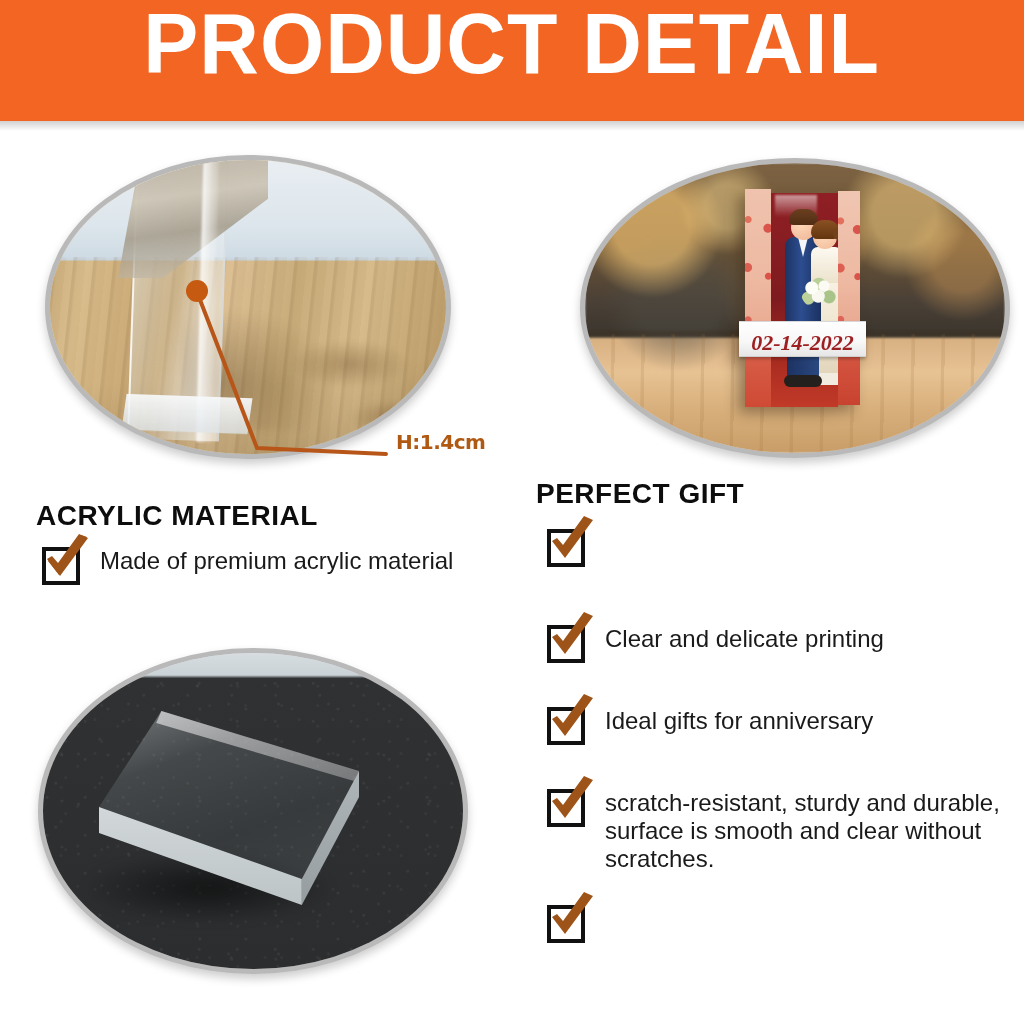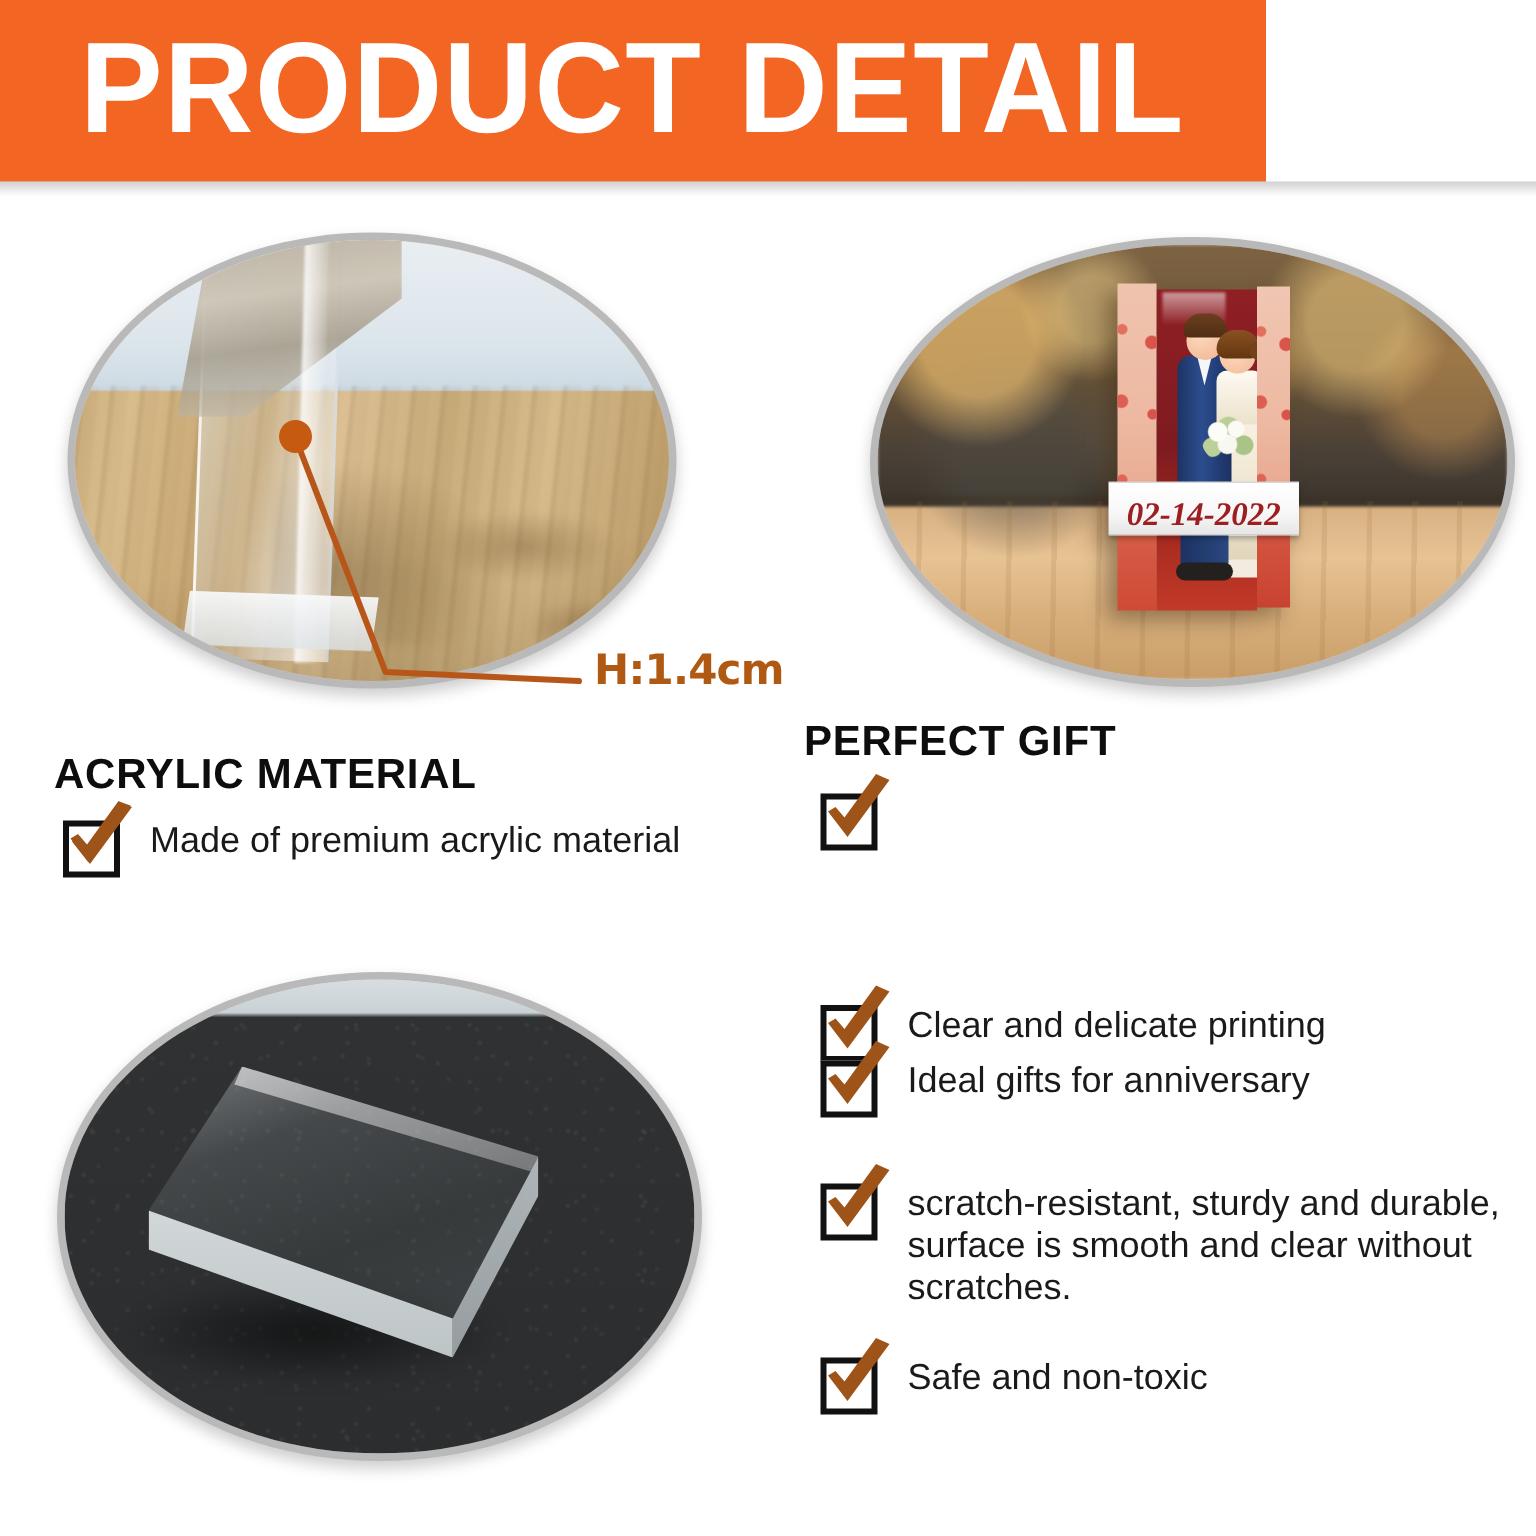--- a/index.html
+++ b/index.html
@@ -6,23 +6,23 @@
   html,body { width:1024px; height:1024px; }
   body {
     background:#ffffff;
     font-family:"Liberation Sans", sans-serif;
     position:relative;
     overflow:hidden;
   }
 
   
   .header-band {
-    position:absolute; left:0; top:0; width:844px; height:121px;
+    position:absolute; left:0; top:0; width:1024px; height:121px;
     background:#f26522;
-    display:flex; align-items:center; justify-content:center;
+    display:flex; justify-content:center;
   }
   .header-title {
     color:#ffffff;
     font-family:"Liberation Sans Narrow","Liberation Sans", sans-serif;
     font-weight:bold;
     font-size:86px;
     line-height:1;
     letter-spacing:1px;
     transform:scaleX(0.96);
     white-space:nowrap;
@@ -114,21 +114,21 @@
 
   
   .callout-svg { position:absolute; left:0; top:130px; width:1024px; height:400px; overflow:visible; pointer-events:none; }
   .callout-dot {
     position:absolute; left:186px; top:280px; width:22px; height:22px;
     border-radius:50%; background:#c65a11;
   }
   .callout-label {
     position:absolute; left:396px; top:430px;
     font-family:"DejaVu Sans", sans-serif;
-    font-weight:bold; font-size:28px; color:#b05912;
+    font-weight:bold; font-size:20px; color:#b05912;
     letter-spacing:-0.5px;
     white-space:nowrap;
   }
 
   
   #oval-perfect-gift { left:580px; top:158px; width:430px; height:300px; }
   .scene-bokeh {
     position:absolute; inset:0;
     background:
       radial-gradient(circle at 16% 22%, rgba(255,205,120,0.60) 0 9%, rgba(255,205,120,0) 17%),
@@ -352,21 +352,21 @@
     font-size:24px;
     line-height:1.16;
     color:#1a1a1a;
     margin-left:20px;
     padding-top:2px;
   }
   .bullet-text.wide { max-width:410px; }
 
   #bullet-acrylic-1 { left:42px; top:545px; }
   #bullet-gift-1 { left:547px; top:527px; }
-  #bullet-gift-2 { left:547px; top:623px;margin-top:45px; }
+  #bullet-gift-2 { left:547px; top:623px; }
   #bullet-gift-3 { left:547px; top:705px; }
   #bullet-gift-4 { left:547px; top:787px; }
   #bullet-gift-5 { left:547px; top:903px; }
 </style>
 </head>
 <body>
 
 <div class="header-band">
   <div class="header-title">PRODUCT DETAIL</div>
 </div>
@@ -491,14 +491,13 @@
   </span>
   <span class="bullet-text wide">scratch-resistant, sturdy and durable, surface is smooth and clear without scratches.</span>
 </div>
 
 <div class="bullet" id="bullet-gift-5">
   <span class="checkbox">
     <svg class="tick" viewBox="0 0 58 50">
       <path d="M8 25 L21 42 L49 4 L40 0 L19 29 L13 22 Z" fill="#9e5418"></path>
     </svg>
   </span>
-  <span class="bullet-text wide">Safe and non-toxic</span>
 </div>
 
 </body></html>

